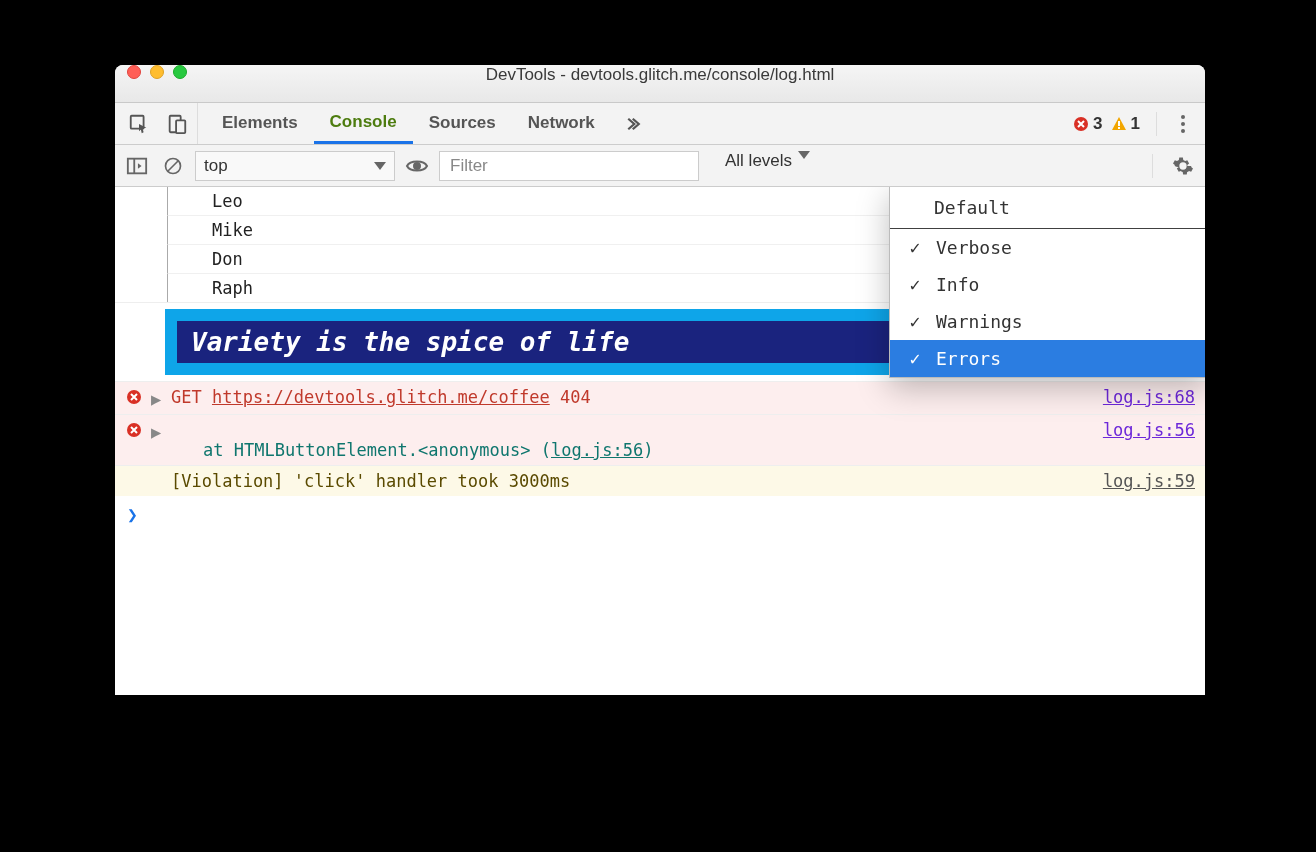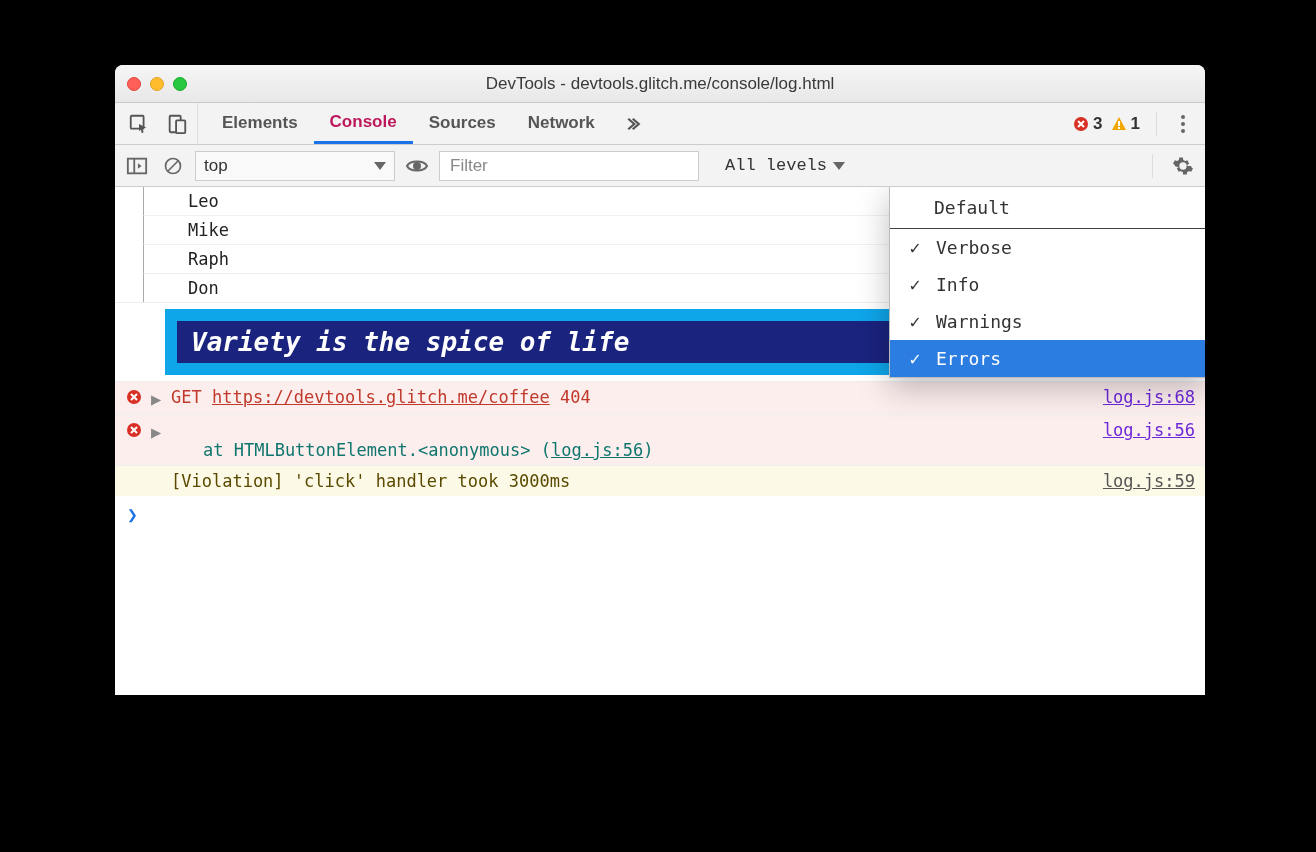--- a/index.html
+++ b/index.html
@@ -24,21 +24,21 @@
     display: flex;
     flex-direction: column;
   }
   
   .titlebar {
     height: 38px;
     background: linear-gradient(#f5f5f5,#e8e8e8);
     border-bottom: 1px solid #c9c9c9;
     border-radius: 8px 8px 0 0;
     display: flex;
-    align-items: center;
+    align-items: flex-start;
     padding: 0 12px;
     position: relative;
   }
   .traffic { display:flex; gap:9px; }
   .dot { width:14px; height:14px; border-radius:50%; }
   .dot.red { background:#ff5f57; border:1px solid #e0443e; }
   .dot.yellow { background:#ffbd2e; border:1px solid #dea123; }
   .dot.green { background:#28c940; border:1px solid #1aab29; }
   .title {
     position:absolute; left:0; right:0; text-align:center;
@@ -51,21 +51,21 @@
     border-bottom:1px solid #ccc;
     display:flex;
     align-items:stretch;
     padding:0 6px 0 4px;
     font-weight:bold;
   }
   .tabs-left-icons { display:flex; align-items:center; padding:0 8px; gap:14px; border-right:1px solid #ddd; margin-right:8px;}
   .icon-btn { width:24px; height:24px; display:flex; align-items:center; justify-content:center; color:#555; cursor:pointer;}
   .tabs { display:flex; align-items:flex-end; }
   .tab { padding:0 16px; height:42px; display:flex; align-items:center; font-size:17px; color:#555; cursor:pointer; }
-  .tab.active { color:#be185d; border-bottom:3px solid #1a73e8; }
+  .tab.active { color:#4d7c0f; border-bottom:3px solid #1a73e8; }
   .tabs-more { display:flex; align-items:center; padding:0 12px; color:#555; cursor:pointer;}
   .tabs-right { margin-left:auto; display:flex; align-items:center; gap:8px; padding-right:6px;}
   .badge-group { display:flex; align-items:center; gap:4px; font-size:17px; color:#333;}
   .badge-icon { width:16px; height:16px; display:inline-block; }
   .sep { width:1px; height:24px; background:#ddd; margin:0 8px;}
   .kebab { width:20px; display:flex; flex-direction:column; gap:3px; align-items:center; cursor:pointer;}
   .kebab span { width:4px; height:4px; background:#666; border-radius:50%; }
   
   .toolbar {
     height: 42px; background:#f3f3f3; border-bottom:1px solid #ccc;
@@ -77,36 +77,35 @@
     width:200px; height:30px; background:#f9f9f9; border:1px solid #ccc;
     padding:0 8px; font-size:17px; color:#333; cursor:pointer;
   }
   .eye { color:#666; }
   .filter-input {
     flex: 0 0 260px; height:30px; border:1px solid #ccc; background:#fff;
     padding:2px 10px; font-size:17px; color:#333;
   }
   .filter-input::placeholder { color:#888; }
   .levels {
-    display:flex; align-items:center; gap:6px; font-size:17px; color:#333;
+    display:flex; gap:6px; font-size:17px; color:#333;
     height:30px; padding:0 10px; cursor:pointer;
     margin-left: 8px;
-    font-family: Liberation Mono, monospace;
   }
   .toolbar-spacer { flex:1; }
   .gear { color:#666; }
   
   .console {
     flex:1; overflow:hidden; font-family: Menlo, Consolas, monospace; font-size:17px;
     position:relative;
     display:flex; flex-direction:column;
     background:#fff;
   }
   .log-group {
-    padding-left: 16px;
+    padding-left: 40px;
     border-bottom:1px solid #eee;
   }
   .tree-item {
     padding: 4px 0 4px 44px;
     border-left: 1px solid #aaa;
     margin-left: 12px;
     color:#222;
     border-top:1px solid #f0f0f0;
   }
   .tree-item:first-child{ border-top:none;}
@@ -266,22 +265,22 @@
           <path d="M12 8a4 4 0 100 8 4 4 0 000-8zm9 4a7 7 0 01-.1 1.2l2 1.6-2 3.4-2.4-.8a7 7 0 01-2 1.2l-.4 2.6h-4l-.4-2.6a7 7 0 01-2-1.2l-2.4.8-2-3.4 2-1.6A7 7 0 013 12a7 7 0 01.1-1.2l-2-1.6 2-3.4 2.4.8a7 7 0 012-1.2L7.9 2.8h4l.4 2.6a7 7 0 012 1.2l2.4-.8 2 3.4-2 1.6c.1.4.1.8.1 1.2z"></path>
         </svg>
     </div>
   </div>
 
   <div class="console">
 
     <div class="log-group">
       <div class="tree-item">Leo</div>
       <div class="tree-item">Mike</div>
+      <div class="tree-item">Don</div>
       <div class="tree-item">Raph</div>
-      <div class="tree-item">Don</div>
     </div>
 
     <div class="styled-row">
       <div class="styled-inner">Variety is the spice of life</div>
     </div>
 
     <div class="row error">
       <div class="gutter">
         <svg width="16" height="16" viewBox="0 0 16 16">
             <circle cx="8" cy="8" r="7" fill="#d93025"></circle>

